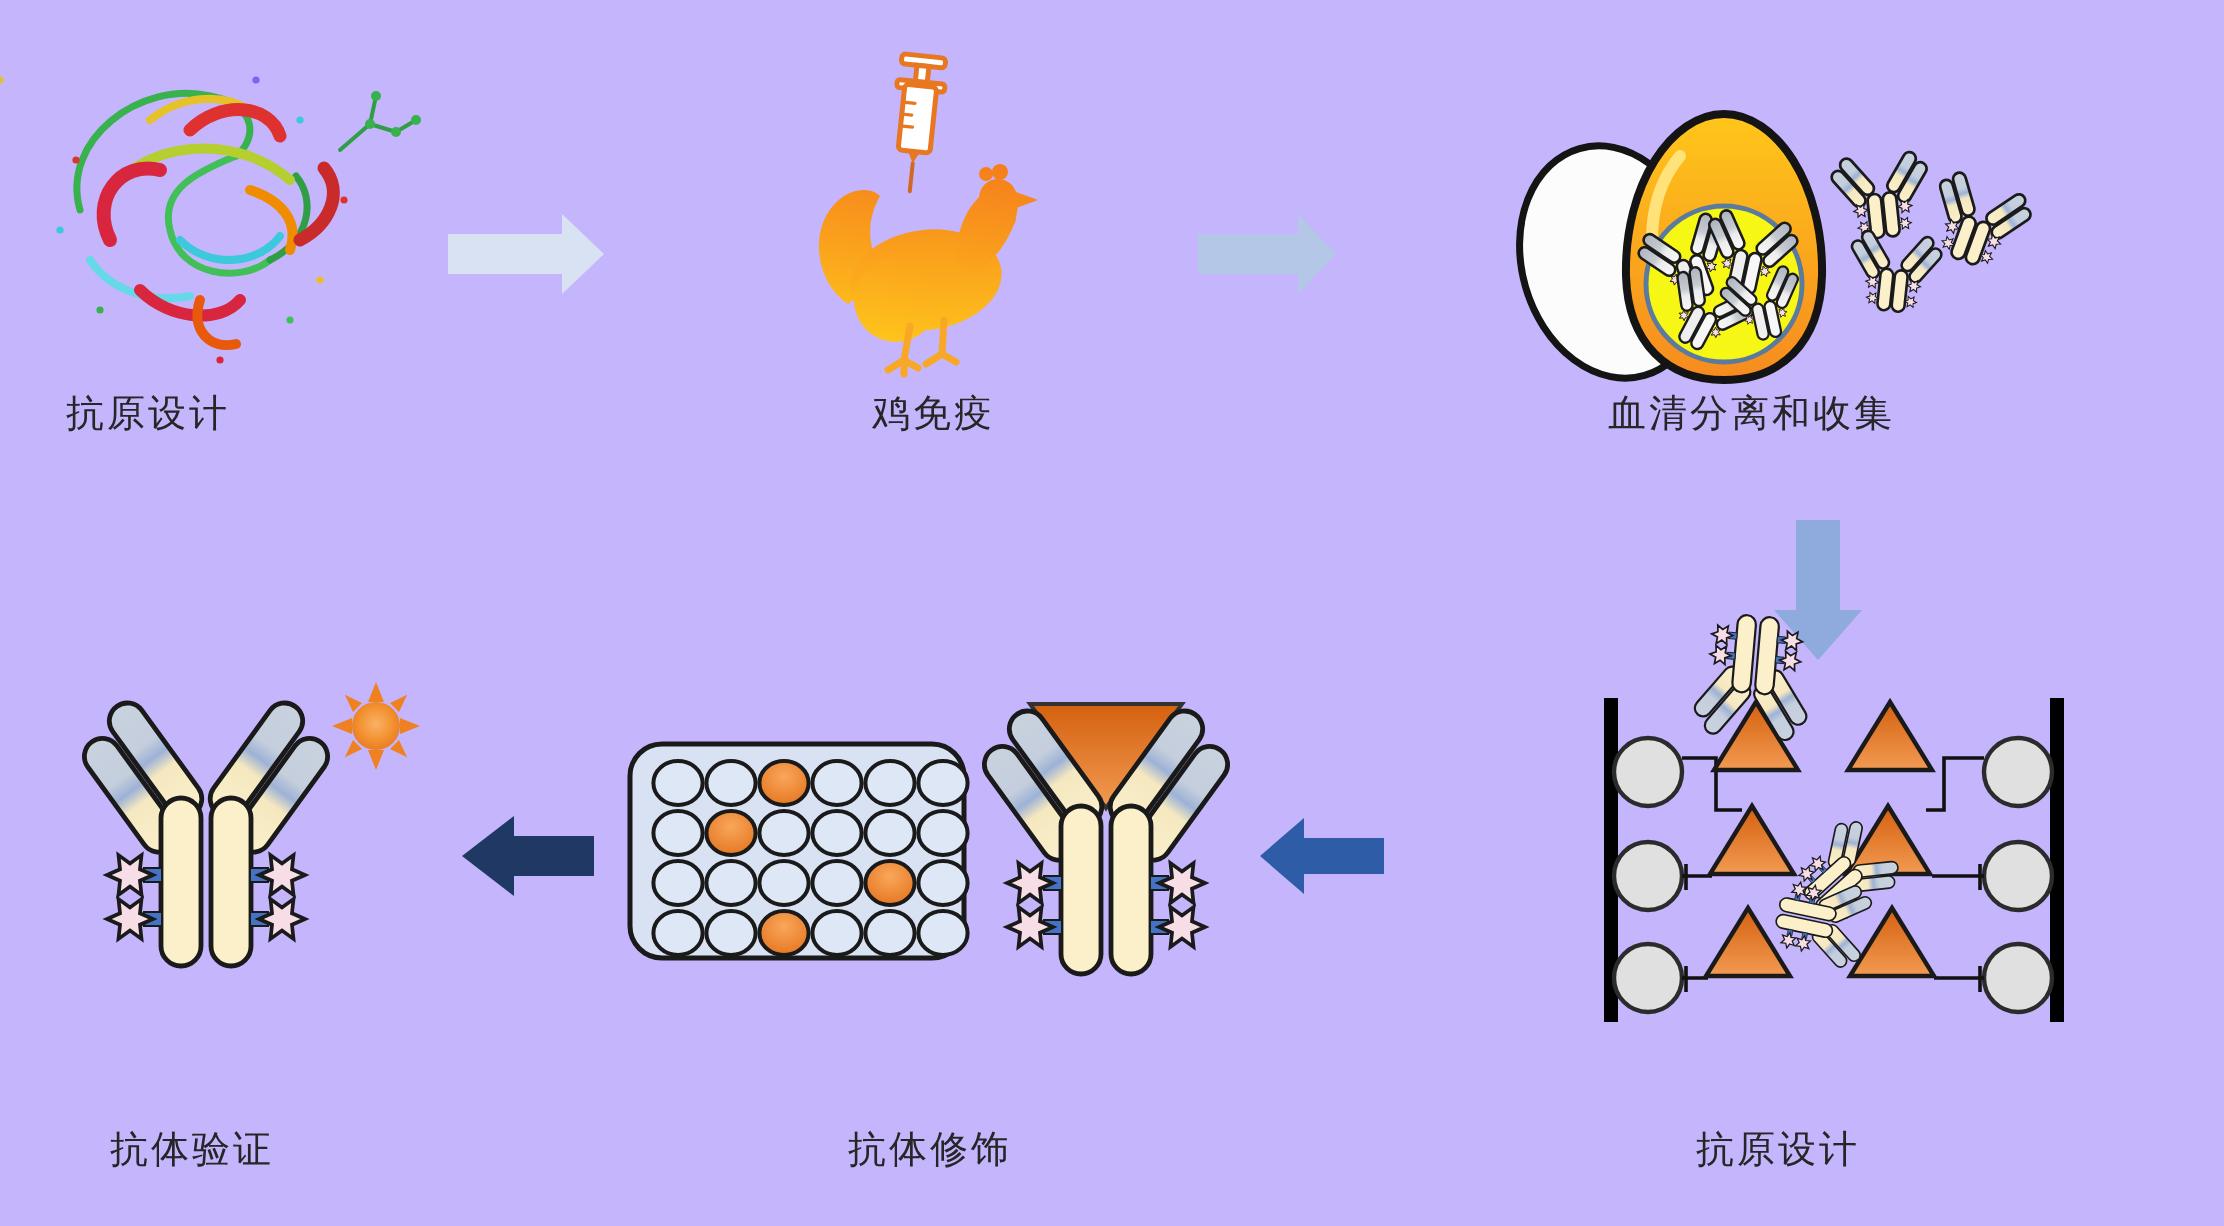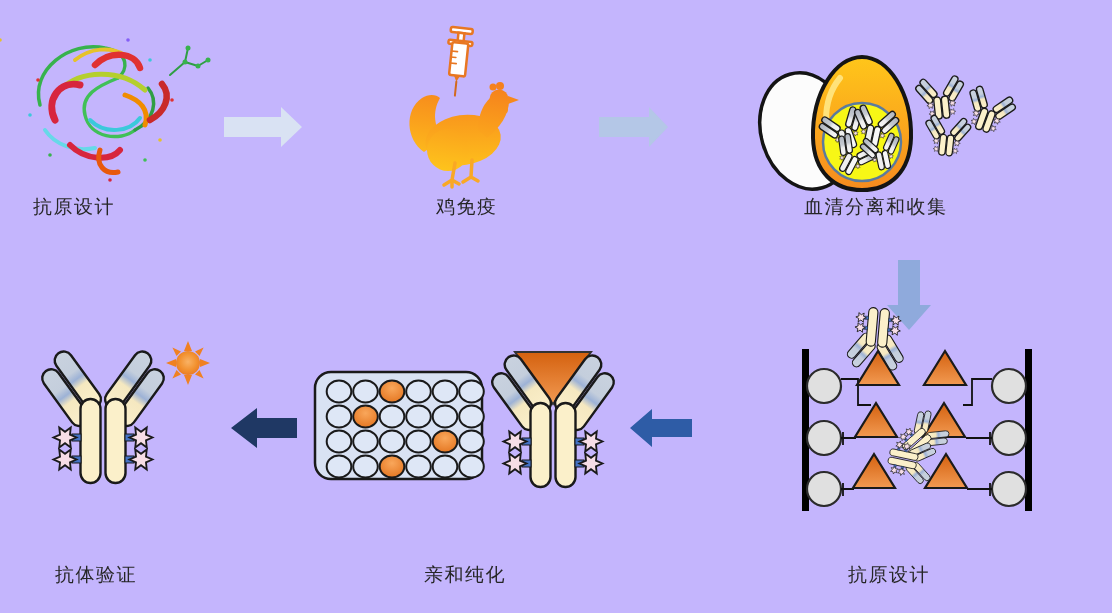--- a/index.html
+++ b/index.html
@@ -305,16 +305,16 @@
       </g>
       <circle cx="0" cy="0" r="12" fill="url(#sunG)"></circle>
     </g>
   </g>
 </svg>
 
 <div class="step-label" style="left:33px;top:194px">抗原设计</div>
 <div class="step-label" style="left:436px;top:194px">鸡免疫</div>
 <div class="step-label" style="left:804px;top:194px">血清分离和收集</div>
 <div class="step-label" style="left:55px;top:562px">抗体验证</div>
-<div class="step-label" style="left:424px;top:562px">亲和纯化</div>
+<div class="step-label" style="left:424px;top:562px">抗体修饰</div>
 <div class="step-label" style="left:848px;top:562px">抗原设计</div>
 
 </div>
 
 </body></html>

